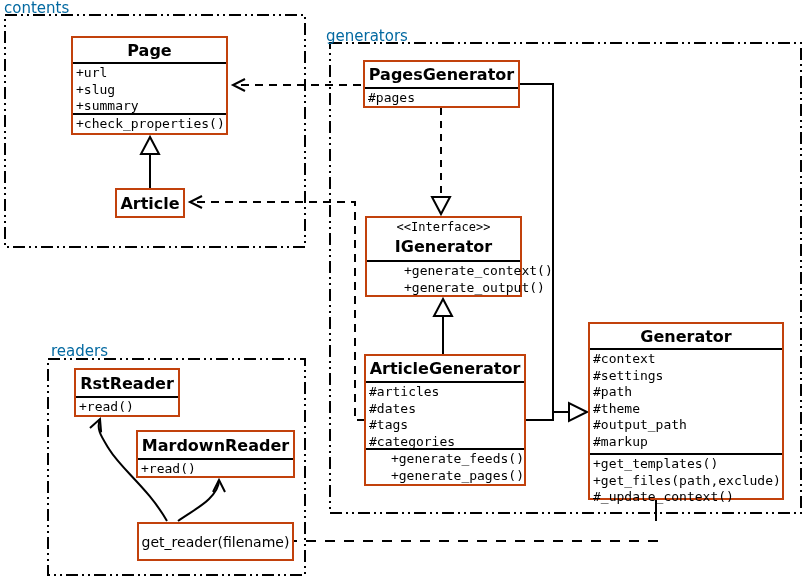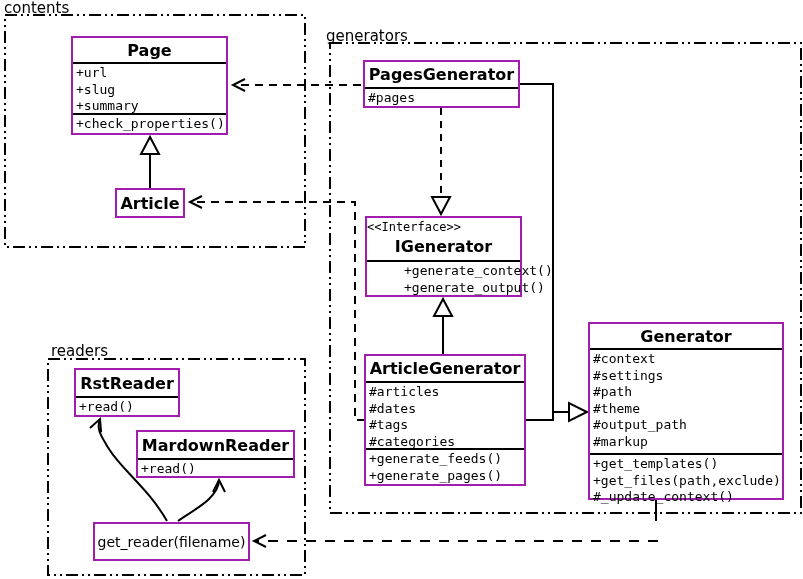--- a/index.html
+++ b/index.html
@@ -1,29 +1,29 @@
 <!DOCTYPE html>
 <html><head>
 <meta charset="utf-8">
 <style>
   html,body{margin:0;padding:0;background:#fff;}
   #canvas{position:relative;width:803px;height:579px;background:#fff;overflow:hidden;
           font-family:"DejaVu Sans","Liberation Sans",sans-serif;}
   #wires{position:absolute;left:0;top:0;z-index:1;}
-  .pkg-label{position:absolute;z-index:3;font-size:15px;color:#000000;line-height:15px;white-space:nowrap;}
-  .cls{position:absolute;z-index:2;background:#fff;border:2px solid #a21caf;box-sizing:border-box;}
+  .pkg-label{position:absolute;z-index:3;font-size:15px;color:#0369a1;line-height:15px;white-space:nowrap;}
+  .cls{position:absolute;z-index:2;background:#fff;border:2px solid #c2410c;box-sizing:border-box;}
   .cls-title{font-weight:bold;font-size:16px;text-align:center;white-space:nowrap;overflow:visible;
              display:flex;align-items:center;justify-content:center;}
   .stereo{font-family:"DejaVu Sans Mono","Liberation Mono",monospace;font-weight:normal;font-size:12px;
-          text-align:left;line-height:18px;}
+          text-align:center;line-height:18px;}
   .big{font-weight:bold;font-size:16px;text-align:center;line-height:22px;white-space:nowrap;}
   .sect{border-top:2px solid #000;box-sizing:border-box;padding-top:1px;}
   .mrow{font-family:"DejaVu Sans Mono","Liberation Mono",monospace;font-size:13px;line-height:16.5px;
         padding-left:3px;white-space:nowrap;}
-  .plain-box{display:flex;align-items:center;justify-content:center;font-size:14px;white-space:nowrap;}
+  .plain-box{display:flex;align-items:center;justify-content:center;font-size:14px;white-space:nowrap;margin-left:44px;}
 </style>
 </head>
 <body>
 
 <div id="canvas">
 
   <svg id="wires" width="803" height="579" viewBox="0 0 803 579">
     <defs>
       <marker id="oarr" markerUnits="userSpaceOnUse" markerWidth="18" markerHeight="16" refX="14" refY="7" orient="auto">
         <path d="M2,1 L14,7 L2,13" fill="none" stroke="#000" stroke-width="2"></path>
@@ -97,21 +97,21 @@
   </div>
 
   <div class="cls" style="left:364px;top:354px;width:162px;height:132px;">
     <div class="cls-title" style="height:25px;">ArticleGenerator</div>
     <div class="sect" style="height:67px;">
       <div class="mrow">#articles</div>
       <div class="mrow">#dates</div>
       <div class="mrow">#tags</div>
       <div class="mrow">#categories</div>
     </div>
-    <div class="sect" style="height:36px;">
+    <div class="sect" style="height:36px;text-align:right;">
       <div class="mrow">+generate_feeds()</div>
       <div class="mrow">+generate_pages()</div>
     </div>
   </div>
 
   <div class="cls" style="left:588px;top:322px;width:196px;height:178px;">
     <div class="cls-title" style="height:24px;">Generator</div>
     <div class="sect" style="height:99px;">
       <div class="mrow">#context</div>
       <div class="mrow">#settings</div>

